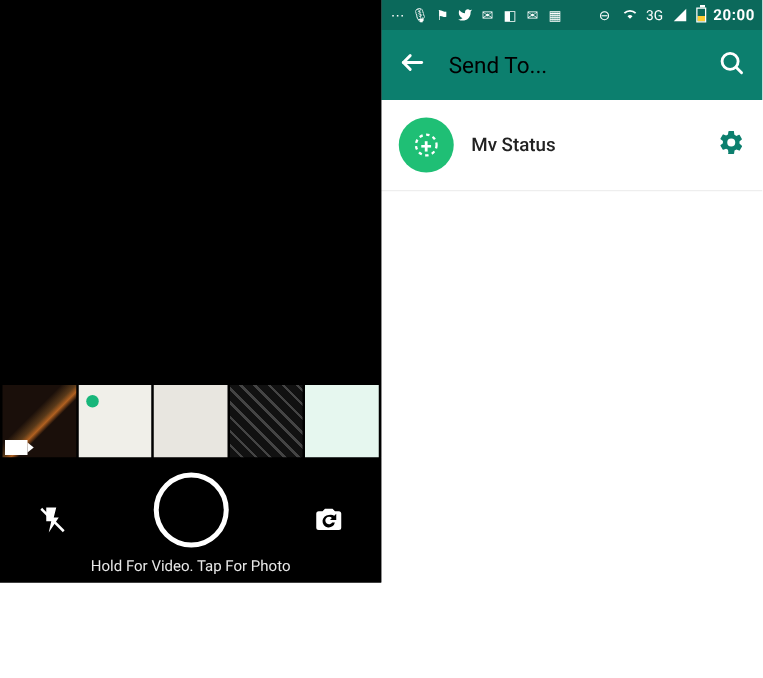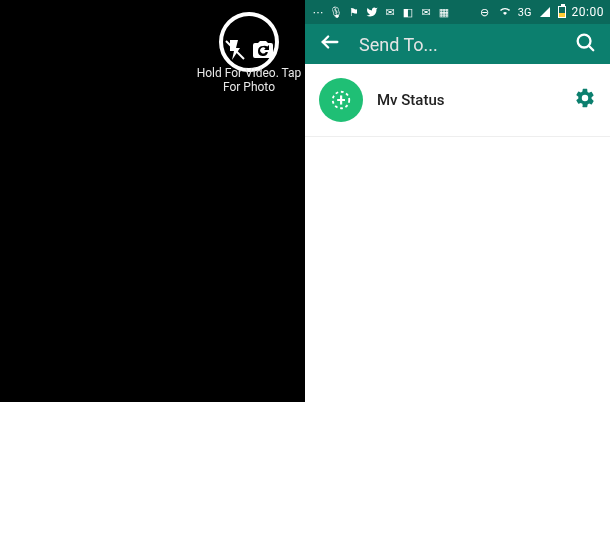--- a/index.html
+++ b/index.html
@@ -7,24 +7,24 @@
     width: 610px;
     height: 542px;
     display: flex;
     font-family: Roboto, Arial, sans-serif;
     overflow: hidden;
     background: #fff;
   }
   
   .left {
     width: 305px;
-    height: 402px;
+    height: 466px;
     background: #000;
     display: flex;
-    flex-direction: row;
+    flex-direction: column;
     position: relative;
   }
   .viewfinder {
     flex: 1;
     background: #000;
   }
   .thumb-row {
     display: flex;
     gap: 2px;
     height: 58px;
@@ -83,25 +83,25 @@
     align-items:center;
     justify-content:flex-end;
     gap:6px;
     padding:0 6px;
     font-size:12px;
   }
   .status-left { display:flex; gap:4px; margin-right:auto; }
   .sicon { width:14px; height:14px; display:inline-flex; align-items:center; justify-content:center; font-size:11px; }
   .batt { width:8px; height:12px; border:1px solid #fff; position:relative; background:linear-gradient(to top,#fc3 40%,transparent 40%); }
   .batt::before { content:""; position:absolute; top:-3px; left:2px; width:4px; height:2px; background:#fff; }
-  .time { font-weight:400; letter-spacing:0.5px;text-align:center; }
+  .time { font-weight:700; letter-spacing:0.5px;text-align:center; }
   .appbar {
-    height:40px;
+    height:56px;
     background:#0c7f6e;
-    color:#e5e5e5;
+    color:#000000;
     display:flex;
     align-items:center;
     gap:18px;
     padding:0 14px;
   }
   .title { font-size:18px; font-weight:400; }
   .spacer { flex:1; }
   .status-row {
     display:flex;
     align-items:center;

